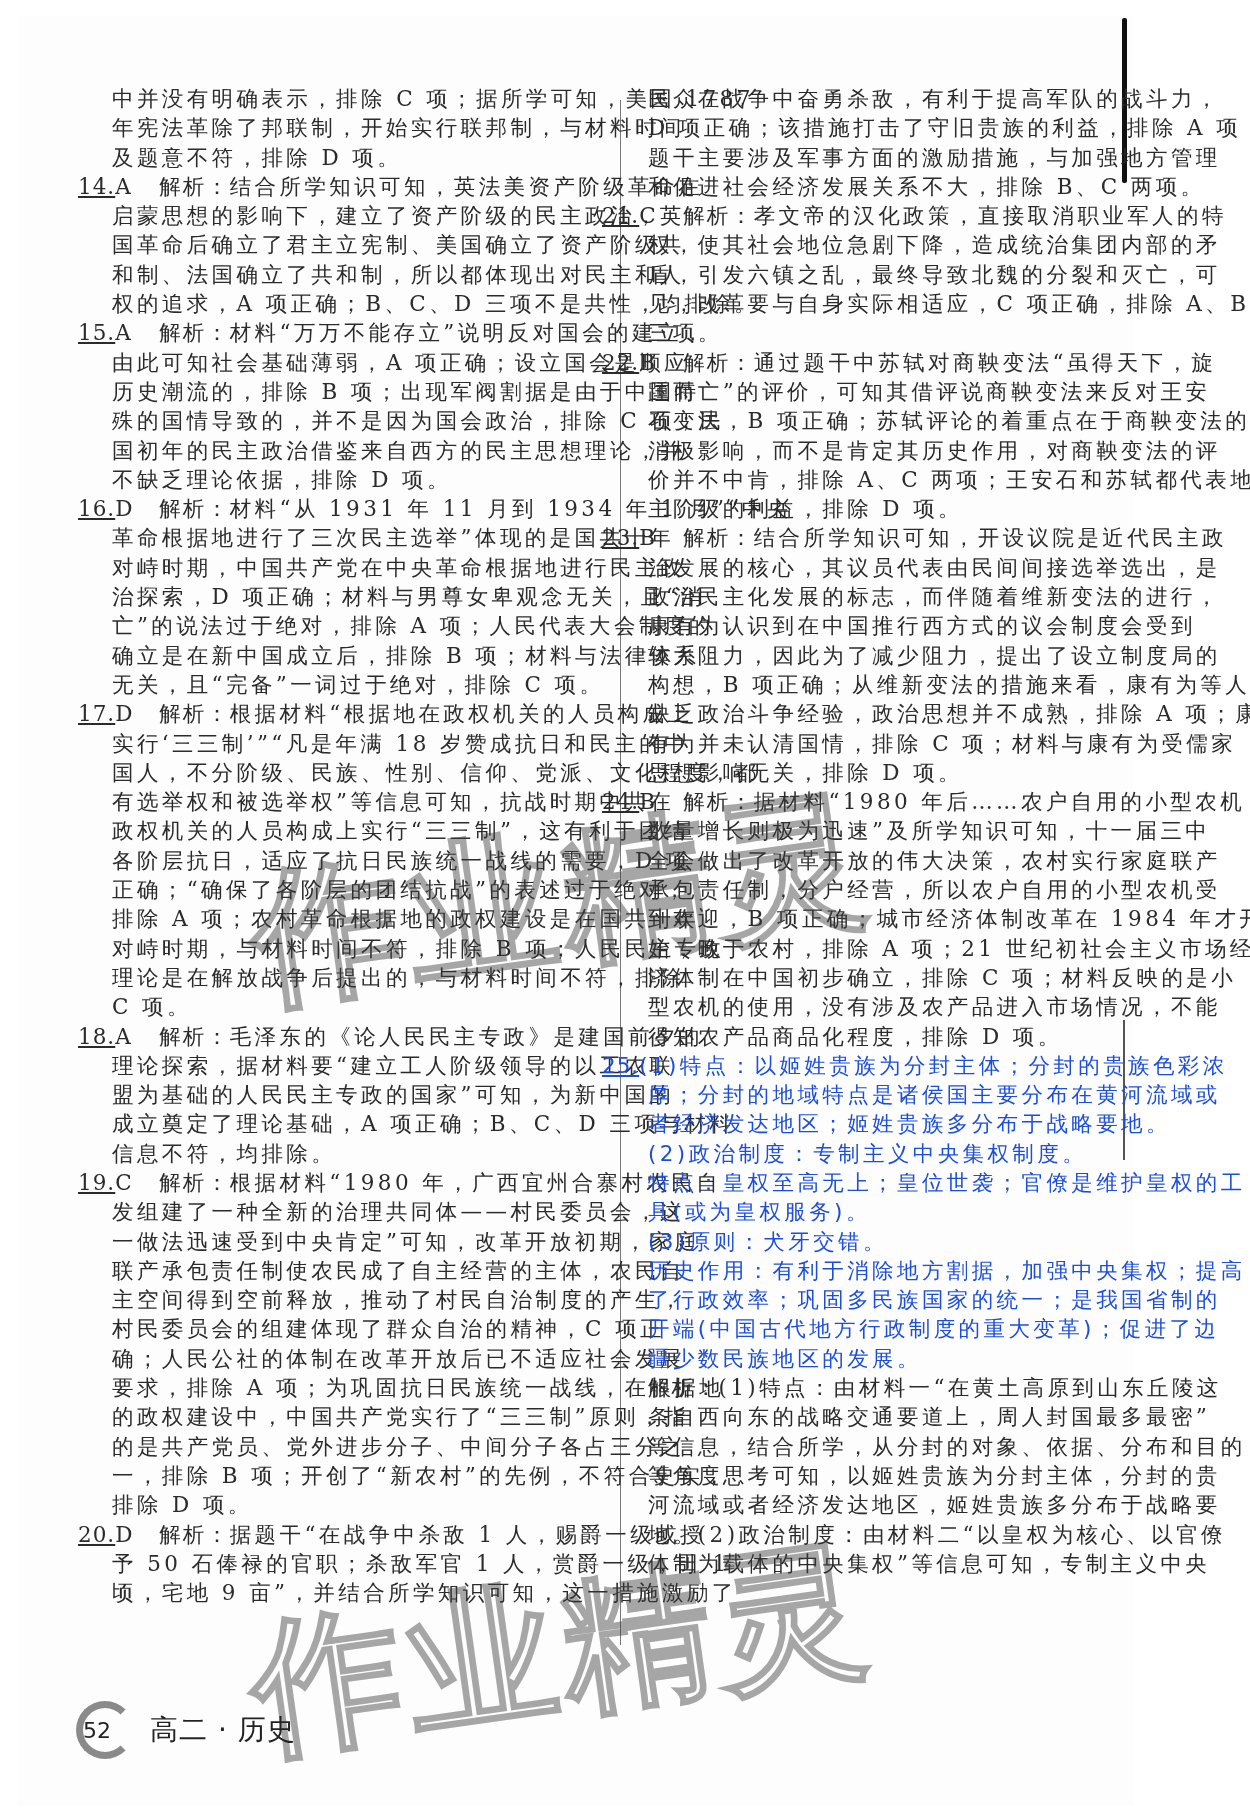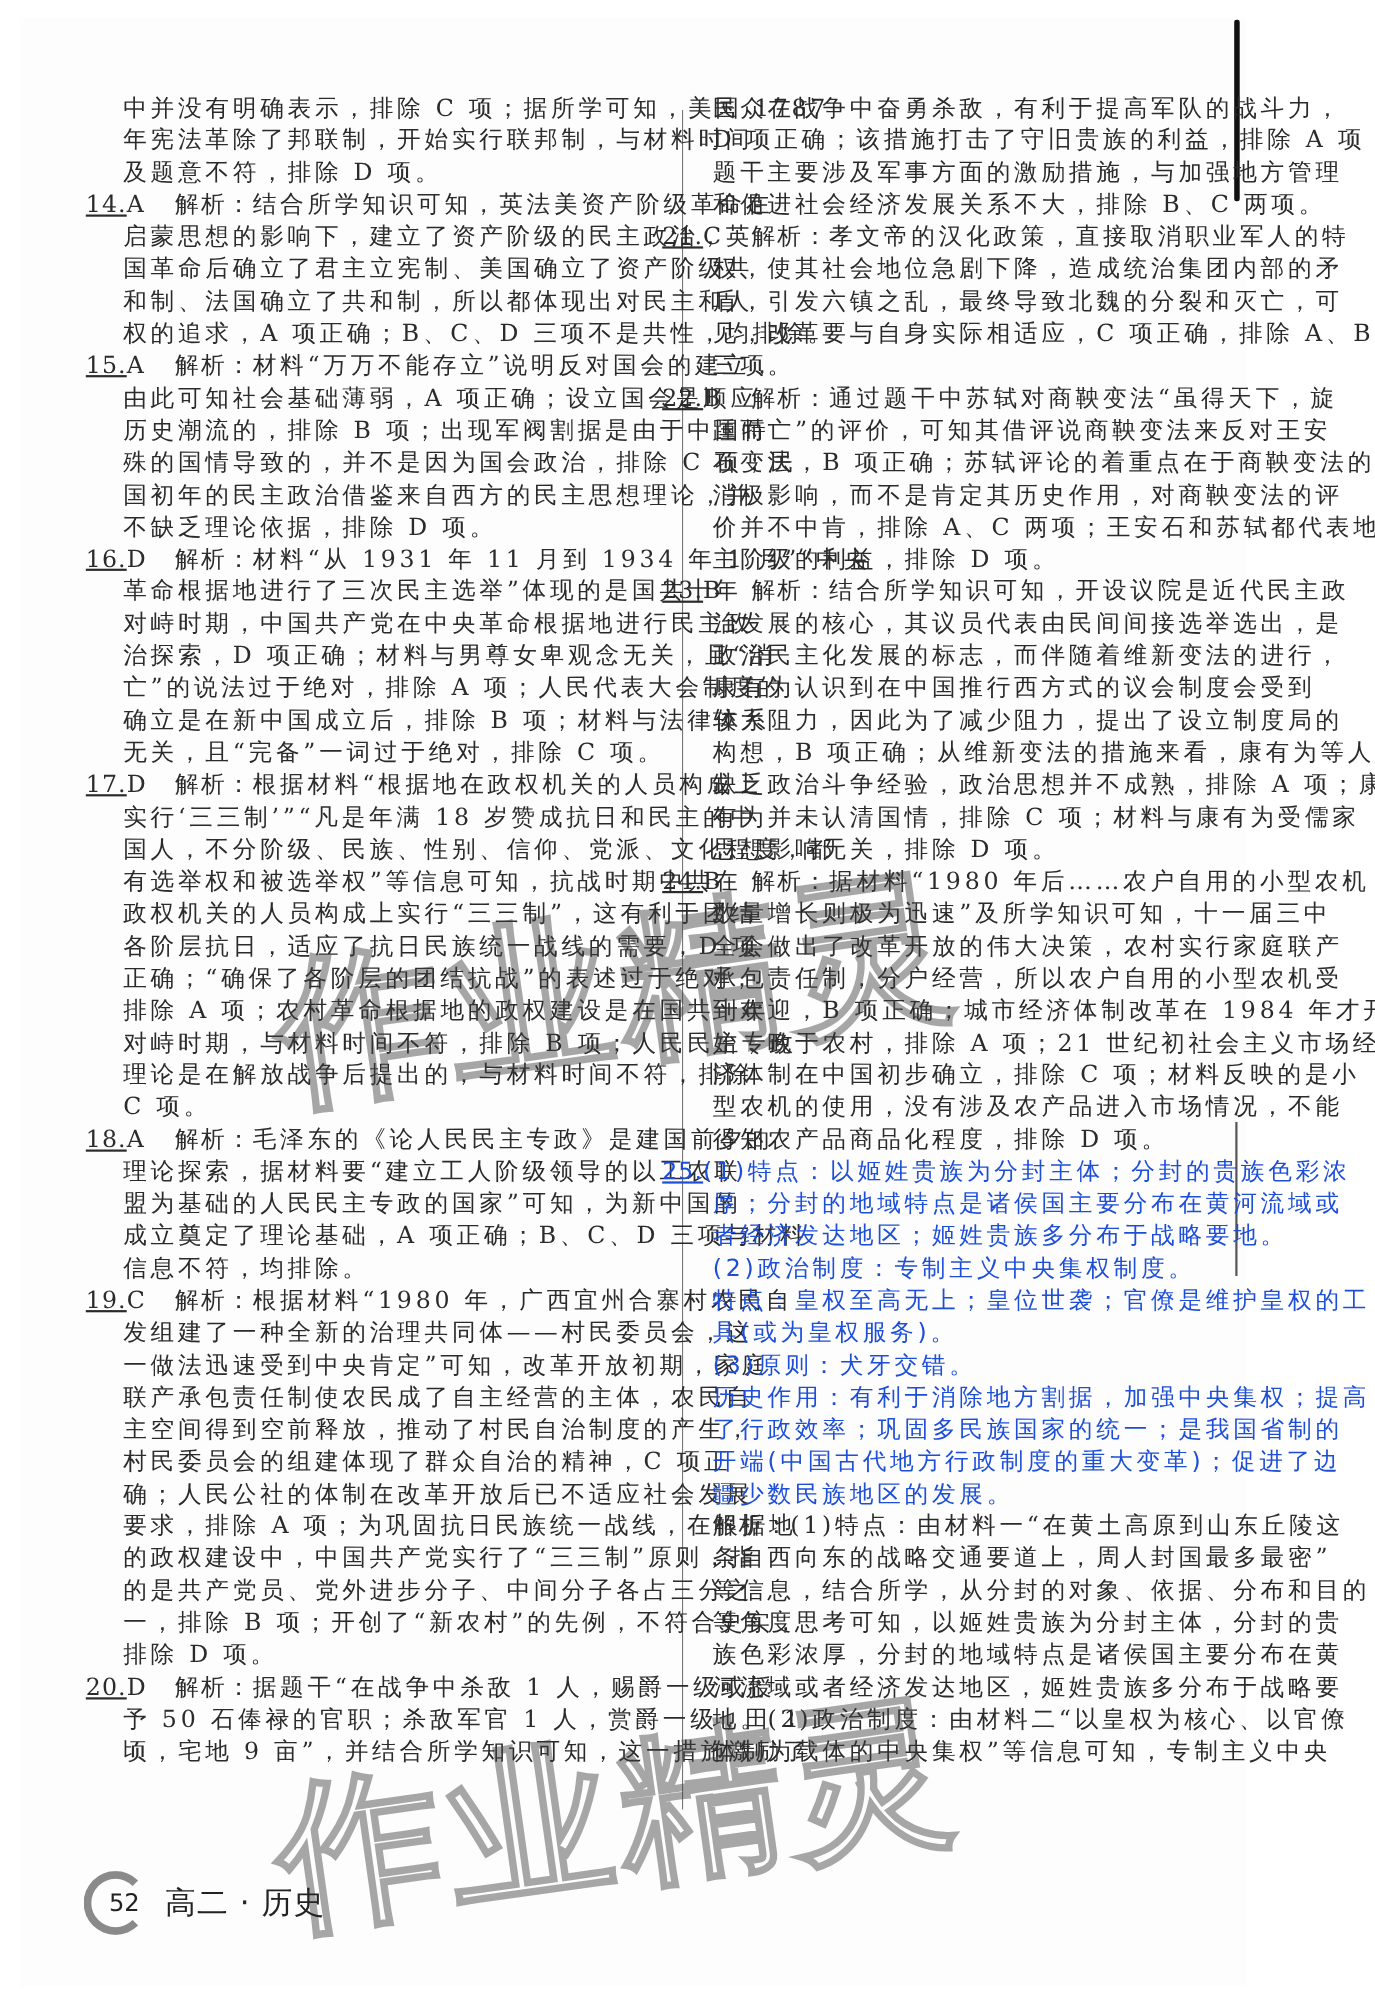--- a/index.html
+++ b/index.html
@@ -78,21 +78,21 @@
       align-items: center;
     }
     .badge {
       width: 44px;
       height: 44px;
       border: 7px solid #8a8a8a;
       border-right-color: transparent;
       border-radius: 50%;
       display: flex;
       align-items: center;
-      justify-content: flex-end;
+      justify-content: flex-start;
       font-family: "DejaVu Sans", "Liberation Sans", sans-serif;
       font-size: 22px;
       color: #222;
       transform: rotate(0deg);
     }
     .footer-title {
       margin-left: 16px;
       font-family: "DejaVu Sans", "Liberation Sans", sans-serif;
       font-size: 28px;
       color: #222;
@@ -253,21 +253,20 @@
     <span class="line sub">具(或为皇权服务)。</span>
     <span class="line sub">(3)原则：犬牙交错。</span>
     <span class="line sub">历史作用：有利于消除地方割据，加强中央集权；提高</span>
     <span class="line sub">了行政效率；巩固多民族国家的统一；是我国省制的</span>
     <span class="line sub">开端(中国古代地方行政制度的重大变革)；促进了边</span>
     <span class="line sub">疆少数民族地区的发展。</span>
     <span class="line"><span class="kw">解析：</span><span>(1)特点：由材料一“在黄土高原到山东丘陵这</span></span>
     <span class="line">条自西向东的战略交通要道上，周人封国最多最密”</span>
     <span class="line">等信息，结合所学，从分封的对象、依据、分布和目的</span>
     <span class="line">等角度思考可知，以姬姓贵族为分封主体，分封的贵</span>
-    <span class="line">族色彩浓厚，分封的地域特点是诸侯国主要分布在黄</span>
     <span class="line">河流域或者经济发达地区，姬姓贵族多分布于战略要</span>
     <span class="line">地。(2)政治制度：由材料二“以皇权为核心、以官僚</span>
     <span class="line">体制为载体的中央集权”等信息可知，专制主义中央</span>
   </div>
 </div>
 
 <div class="watermark wm1">作业精灵</div>
 <div class="watermark wm2">作业精灵</div>
 
 <div class="footer">

